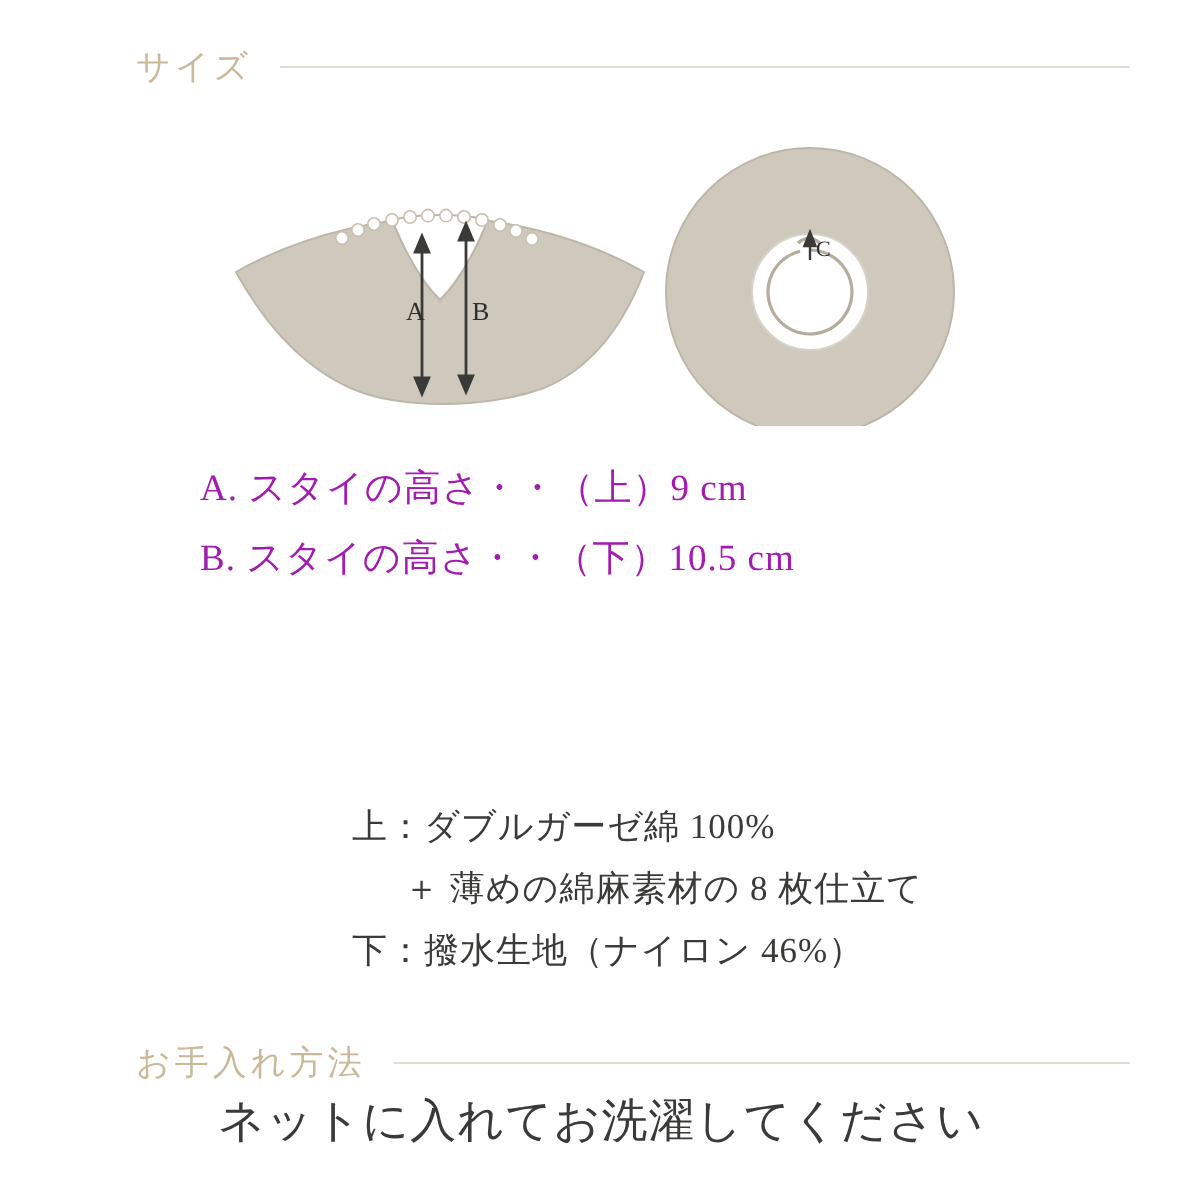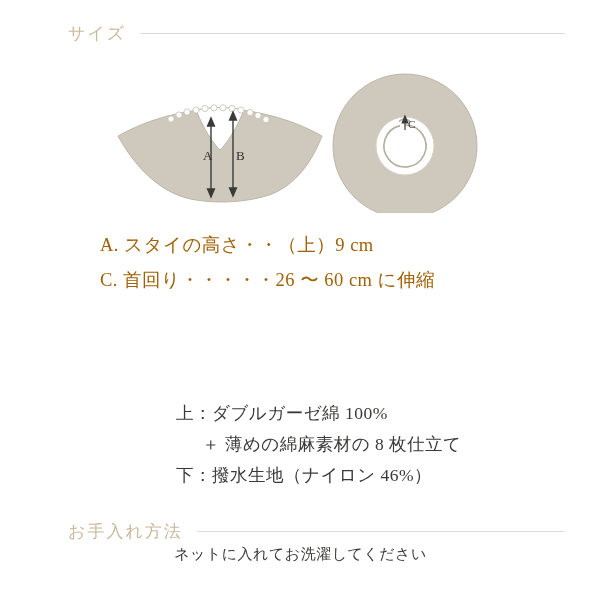--- a/index.html
+++ b/index.html
@@ -61,21 +61,21 @@
   .spec-list {
     position: absolute;
     top: 228px;
     left: 100px;
     width: 460px;
   }
   .spec-line {
     font-size: 18.5px;
     line-height: 35px;
     letter-spacing: 0.5px;
-    color: #a16207;
+    color: #a21caf;
     white-space: nowrap;
   }
 
   
   .material-block {
     position: absolute;
     top: 398px;
     left: 140px;
     width: 440px;
     margin-left: 36px;
@@ -91,21 +91,21 @@
 
   
   .care-block {
     position: absolute;
     top: 545px;
     left: 0;
     width: 601px;
     text-align: center;
   }
   .care-line {
-    font-size: 15px;
+    font-size: 23px;
     letter-spacing: 0.5px;
     color: #3a3a38;
   }
 </style>
 </head>
 <body>
 
 <div class="page">
 
   <div class="section-head" id="head-size">
@@ -169,21 +169,21 @@
           <line x1="405" y1="72" x2="405" y2="62"></line>
           <polygon points="405,58 402.2,65 407.8,65"></polygon>
         </g>
         <text x="408" y="70" font-family="Liberation Serif, serif" font-size="11" fill="#2e2e2c">C</text>
       </g>
     </svg>
   </div>
 
   <div class="spec-list">
     <div class="spec-line">A. スタイの高さ・・（上）9 cm</div>
-    <div class="spec-line">C. 首回り・・・・・26 〜 60 cm に伸縮</div>
+    <div class="spec-line">B. スタイの高さ・・（下）10.5 cm</div>
   </div>
 
 
   <div class="material-block">
     <div class="material-line">上：ダブルガーゼ綿 100%</div>
     <div class="material-line indent">＋ 薄めの綿麻素材の 8 枚仕立て</div>
     <div class="material-line">下：撥水生地（ナイロン 46%）</div>
   </div>
 
   <div class="section-head" id="head-care">

